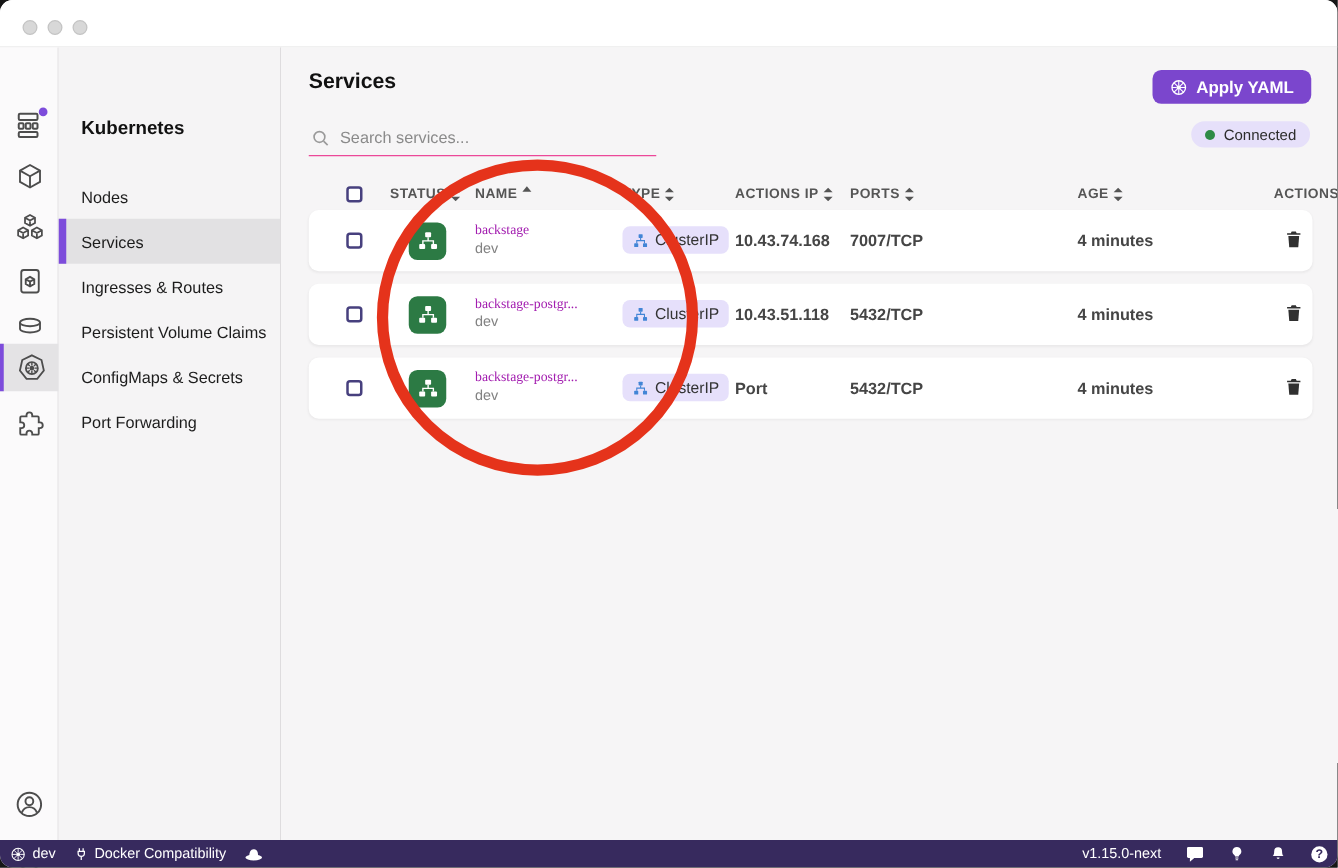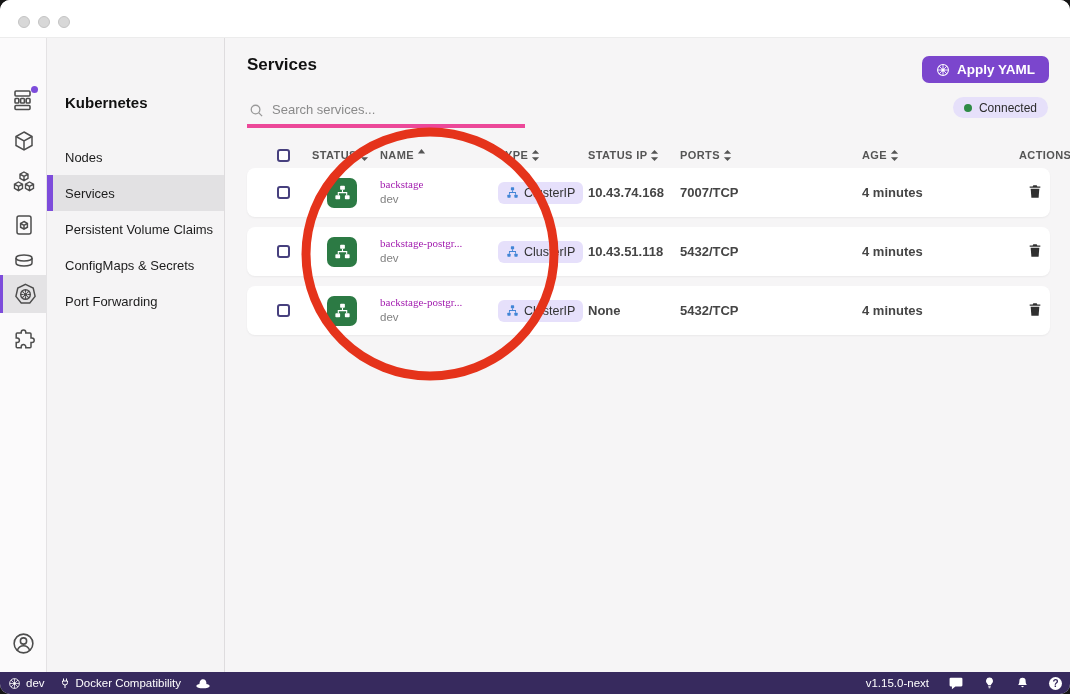--- a/index.html
+++ b/index.html
@@ -24,21 +24,21 @@
   .nav{position:absolute;top:101px;left:0;right:0;}
   .nav-item{position:relative;height:36px;display:flex;align-items:center;padding-left:18px;font-size:13px;color:#1c1c1c;cursor:default;}
   .nav-item.selected{background:#e2e1e3;border-left:6px solid #7d4cdb;padding-left:12px;}
 
   
   .main{position:absolute;top:38px;left:225px;right:0;bottom:22px;background:#f6f5f6;}
   .page-title{position:absolute;top:17px;left:22px;font-size:17px;font-weight:bold;color:#111;}
   .apply-btn{position:absolute;top:18px;right:21px;height:27px;display:flex;align-items:center;gap:7px;background:#7b46cd;color:#fff;border:none;border-radius:7px;padding:0 14px;font-size:13.5px;font-weight:600;font-family:inherit;}
   .connected{position:absolute;top:59px;right:22px;height:21px;display:flex;align-items:center;gap:7px;background:#e6e0fa;border-radius:11px;padding:0 11px;font-size:12px;color:#2c2c2c;}
   .dot{width:8px;height:8px;border-radius:50%;}
-  .search-wrap{position:absolute;top:58px;left:22px;width:278px;border-bottom:4px solid #ec4899;}
+  .search-wrap{position:absolute;top:58px;left:22px;width:278px;border-bottom:1px solid #ec4899;}
   .search-wrap svg{position:absolute;left:2px;top:7px;}
   .search-input{width:100%;border:none;outline:none;background:transparent;padding:6px 2px 7px 25px;font-size:13px;color:#333;font-family:inherit;}
   .search-input::placeholder{color:#8a8a8a;}
 
   
   .grid{display:grid;grid-template-columns:60px 73px 118px 90px 92px 182px 157px 1fr;align-items:center;}
   .thead{position:absolute;top:103px;left:22px;width:803px;height:28px;font-size:11px;font-weight:bold;letter-spacing:.4px;color:#555;}
   .th{display:flex;align-items:center;gap:3px;white-space:nowrap;}
   .th-status{margin-left:5px;}
   .th-actions{width:max-content;justify-self:end;padding-right:10px;}
@@ -142,20 +142,23 @@
   <div class="sidebar">
     <div class="sidebar-title">Kubernetes</div>
     <div class="nav">
       <div class="nav-item">
           <span>Nodes</span>
         </div>
       <div class="nav-item selected">
           <span>Services</span>
         </div>
       <div class="nav-item">
+          <span>Ingresses &amp; Routes</span>
+        </div>
+      <div class="nav-item">
           <span>Persistent Volume Claims</span>
         </div>
       <div class="nav-item">
           <span>ConfigMaps &amp; Secrets</span>
         </div>
       <div class="nav-item">
           <span>Port Forwarding</span>
         </div>
     </div>
   </div>
@@ -201,21 +204,21 @@
           </svg>
       </span>
       <span class="th">
         <span>TYPE</span>
         <svg width="9" height="11" viewBox="0 0 10 12" fill="#555">
             <path d="M5 0 L9 4 H1 Z"></path>
             <path d="M5 12 L1 8 h8 Z"></path>
           </svg>
       </span>
       <span class="th">
-        <span>STATUS IP</span>
+        <span>ACTIONS IP</span>
         <svg width="9" height="11" viewBox="0 0 10 12" fill="#555">
             <path d="M5 0 L9 4 H1 Z"></path>
             <path d="M5 12 L1 8 h8 Z"></path>
           </svg>
       </span>
       <span class="th">
         <span>PORTS</span>
         <svg width="9" height="11" viewBox="0 0 10 12" fill="#555">
             <path d="M5 0 L9 4 H1 Z"></path>
             <path d="M5 12 L1 8 h8 Z"></path>
@@ -319,21 +322,21 @@
         </span>
         <span><span class="type-badge">
           <svg width="13" height="13" viewBox="0 0 24 24" fill="#4285d6">
             <rect x="9" y="2.5" width="6" height="5.5" rx="1"></rect>
                 <rect x="2.5" y="16" width="6" height="5.5" rx="1"></rect>
                 <rect x="15.5" y="16" width="6" height="5.5" rx="1"></rect>
             <path d="M11.2 8 h1.6 v3.2 h5.7 v4.8 h-1.6 v-3.2 H7.1 v3.2 H5.5 v-4.8 h5.7 Z"></path>
           </svg>
           <span>ClusterIP</span>
         </span></span>
-        <span class="cell">None</span>
+        <span class="cell">Port</span>
         <span class="cell">5432/TCP</span>
         <span class="cell">4 minutes</span>
         <button class="trash-btn">
           <svg width="16" height="17" viewBox="0 0 24 24" fill="#303030">
             <path d="M9.5 2.5 h5 l1 2 H20 v2 H4 v-2 h4.5 Z"></path>
               <path d="M5.5 8 h13 l-1.1 13.5 H6.6 Z"></path>
           </svg>
         </button>
       </div>
 

